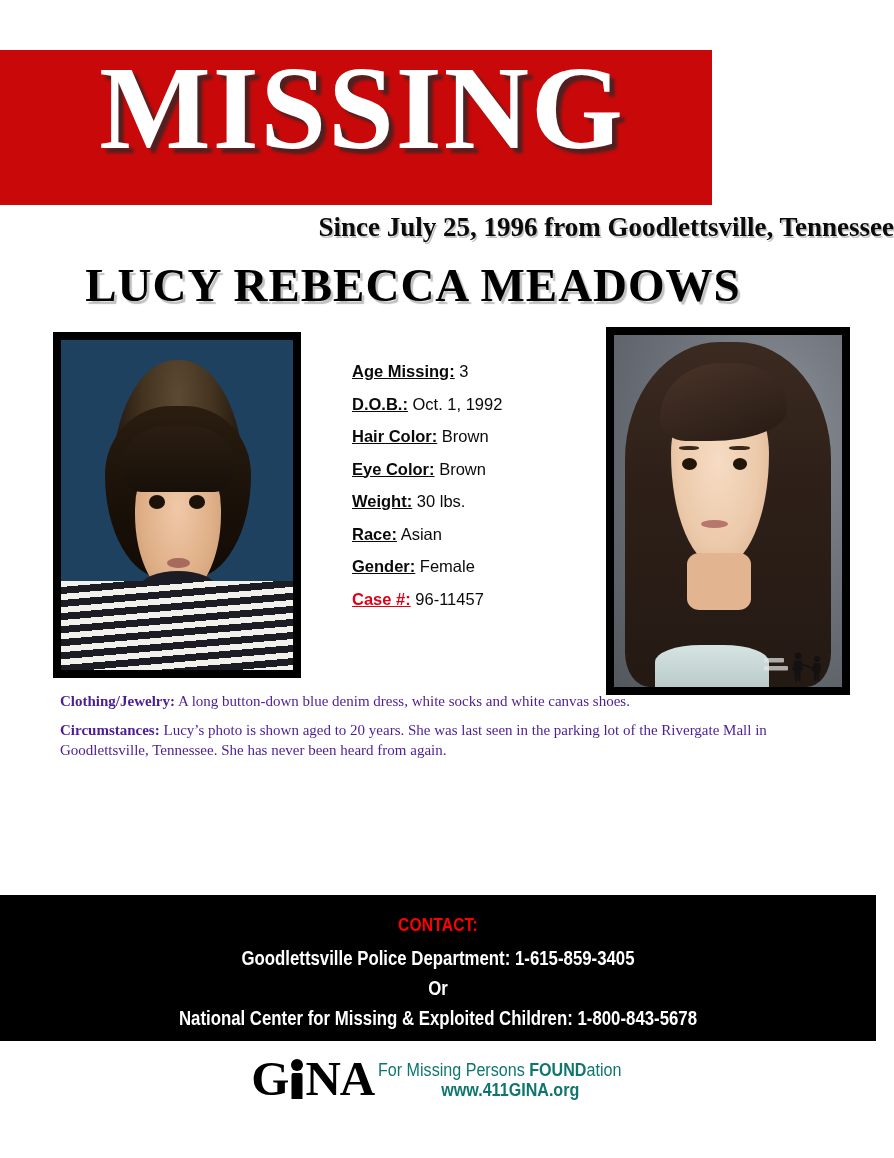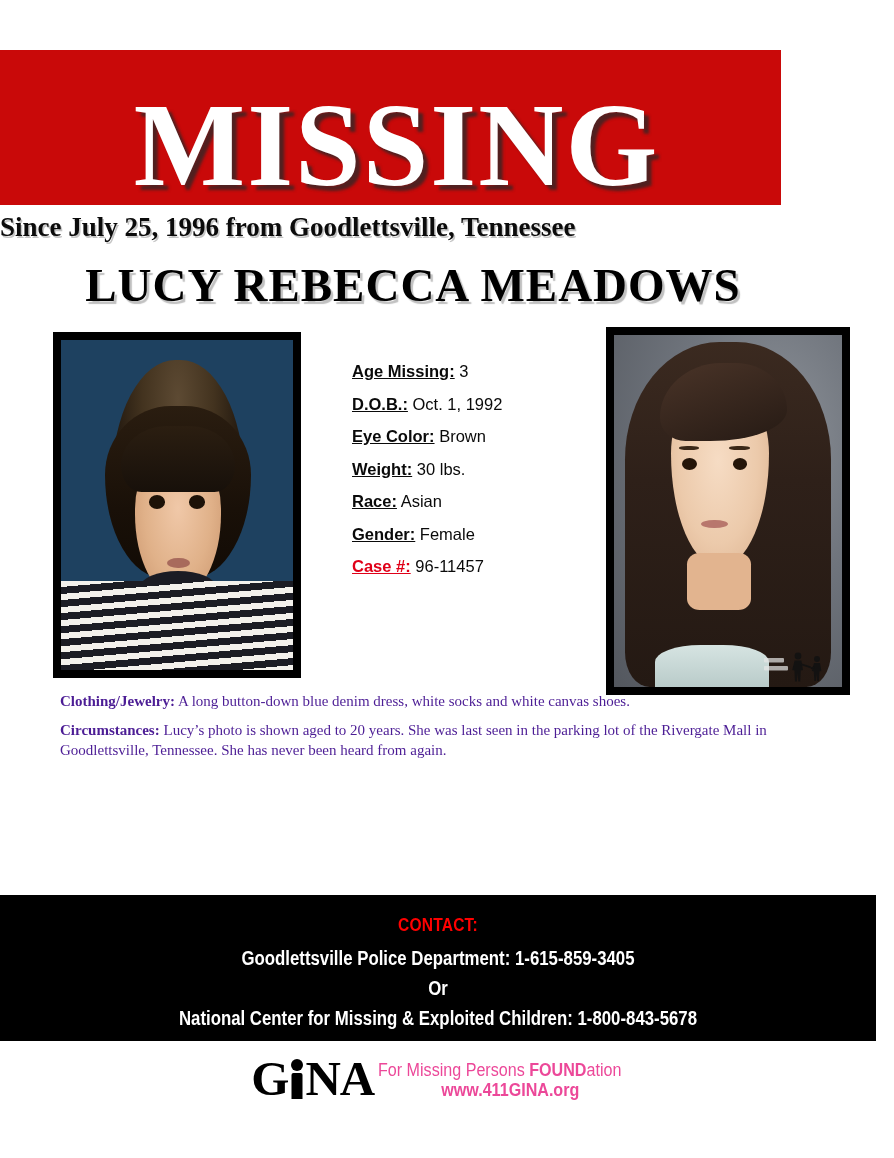--- a/index.html
+++ b/index.html
@@ -14,46 +14,46 @@
     overflow: hidden;
     font-family: "Liberation Serif", serif;
     -webkit-font-smoothing: antialiased;
   }
 
   
   .missing-banner {
     position: absolute;
     left: 0;
     top: 50px;
-    width: 781px;
+    width: 712px;
     height: 155px;
     background: #c90909;
     display: flex;
-    align-items: flex-end;
+    align-items: flex-start;
     justify-content: center;
   }
   .missing-word {
     font-family: "Liberation Serif", serif;
     font-weight: bold;
     font-size: 118px;
     line-height: 1;
     letter-spacing: 2px;
     color: #ffffff;
     text-shadow: 5px 5px 3px rgba(40,40,40,0.75);
     padding-left: 12px;
     white-space: nowrap;
   }
 
   
   .since-line {
     position: absolute;
     left: 0;
     top: 212px;
     width: 894px;
-    text-align: left;
+    text-align: right;
     font-family: "Liberation Serif", serif;
     font-weight: bold;
     font-size: 27px;
     color: #0b0b0b;
     text-shadow: 1.5px 1.5px 0 rgba(150,150,150,0.55);
     white-space: nowrap;
   }
   .person-name {
     position: absolute;
     left: 0;
@@ -274,21 +274,21 @@
     left: 50%; top: 14px;
     transform: translateX(-50%);
     width: 11px; height: 26px;
     background: #000;
     border-radius: 2px 2px 0 0;
   }
   .logo-text {
     margin-left: 4px;
     padding-top: 4px;
     font-family: "Liberation Sans", sans-serif;
-    color: #ec4899;
+    color: #0f766e;
     line-height: 1.15;
   }
   .logo-tagline {
     font-size: 17.5px;
     font-weight: normal;
     transform: scaleX(0.92);
     transform-origin: left center;
     white-space: nowrap;
   }
   .logo-tagline .found { font-weight: bold; }
@@ -361,20 +361,24 @@
 <div class="details">
   <div class="detail-row">
     <span class="detail-label">Age Missing:</span>
     <span class="detail-value">3</span>
   </div>
   <div class="detail-row">
     <span class="detail-label">D.O.B.:</span>
     <span class="detail-value">Oct. 1, 1992</span>
   </div>
   <div class="detail-row">
+    <span class="detail-label">Hair Color:</span>
+    <span class="detail-value">Brown</span>
+  </div>
+  <div class="detail-row">
     <span class="detail-label">Eye Color:</span>
     <span class="detail-value">Brown</span>
   </div>
   <div class="detail-row">
     <span class="detail-label">Weight:</span>
     <span class="detail-value">30 lbs.</span>
   </div>
   <div class="detail-row">
     <span class="detail-label">Race:</span>
     <span class="detail-value">Asian</span>

